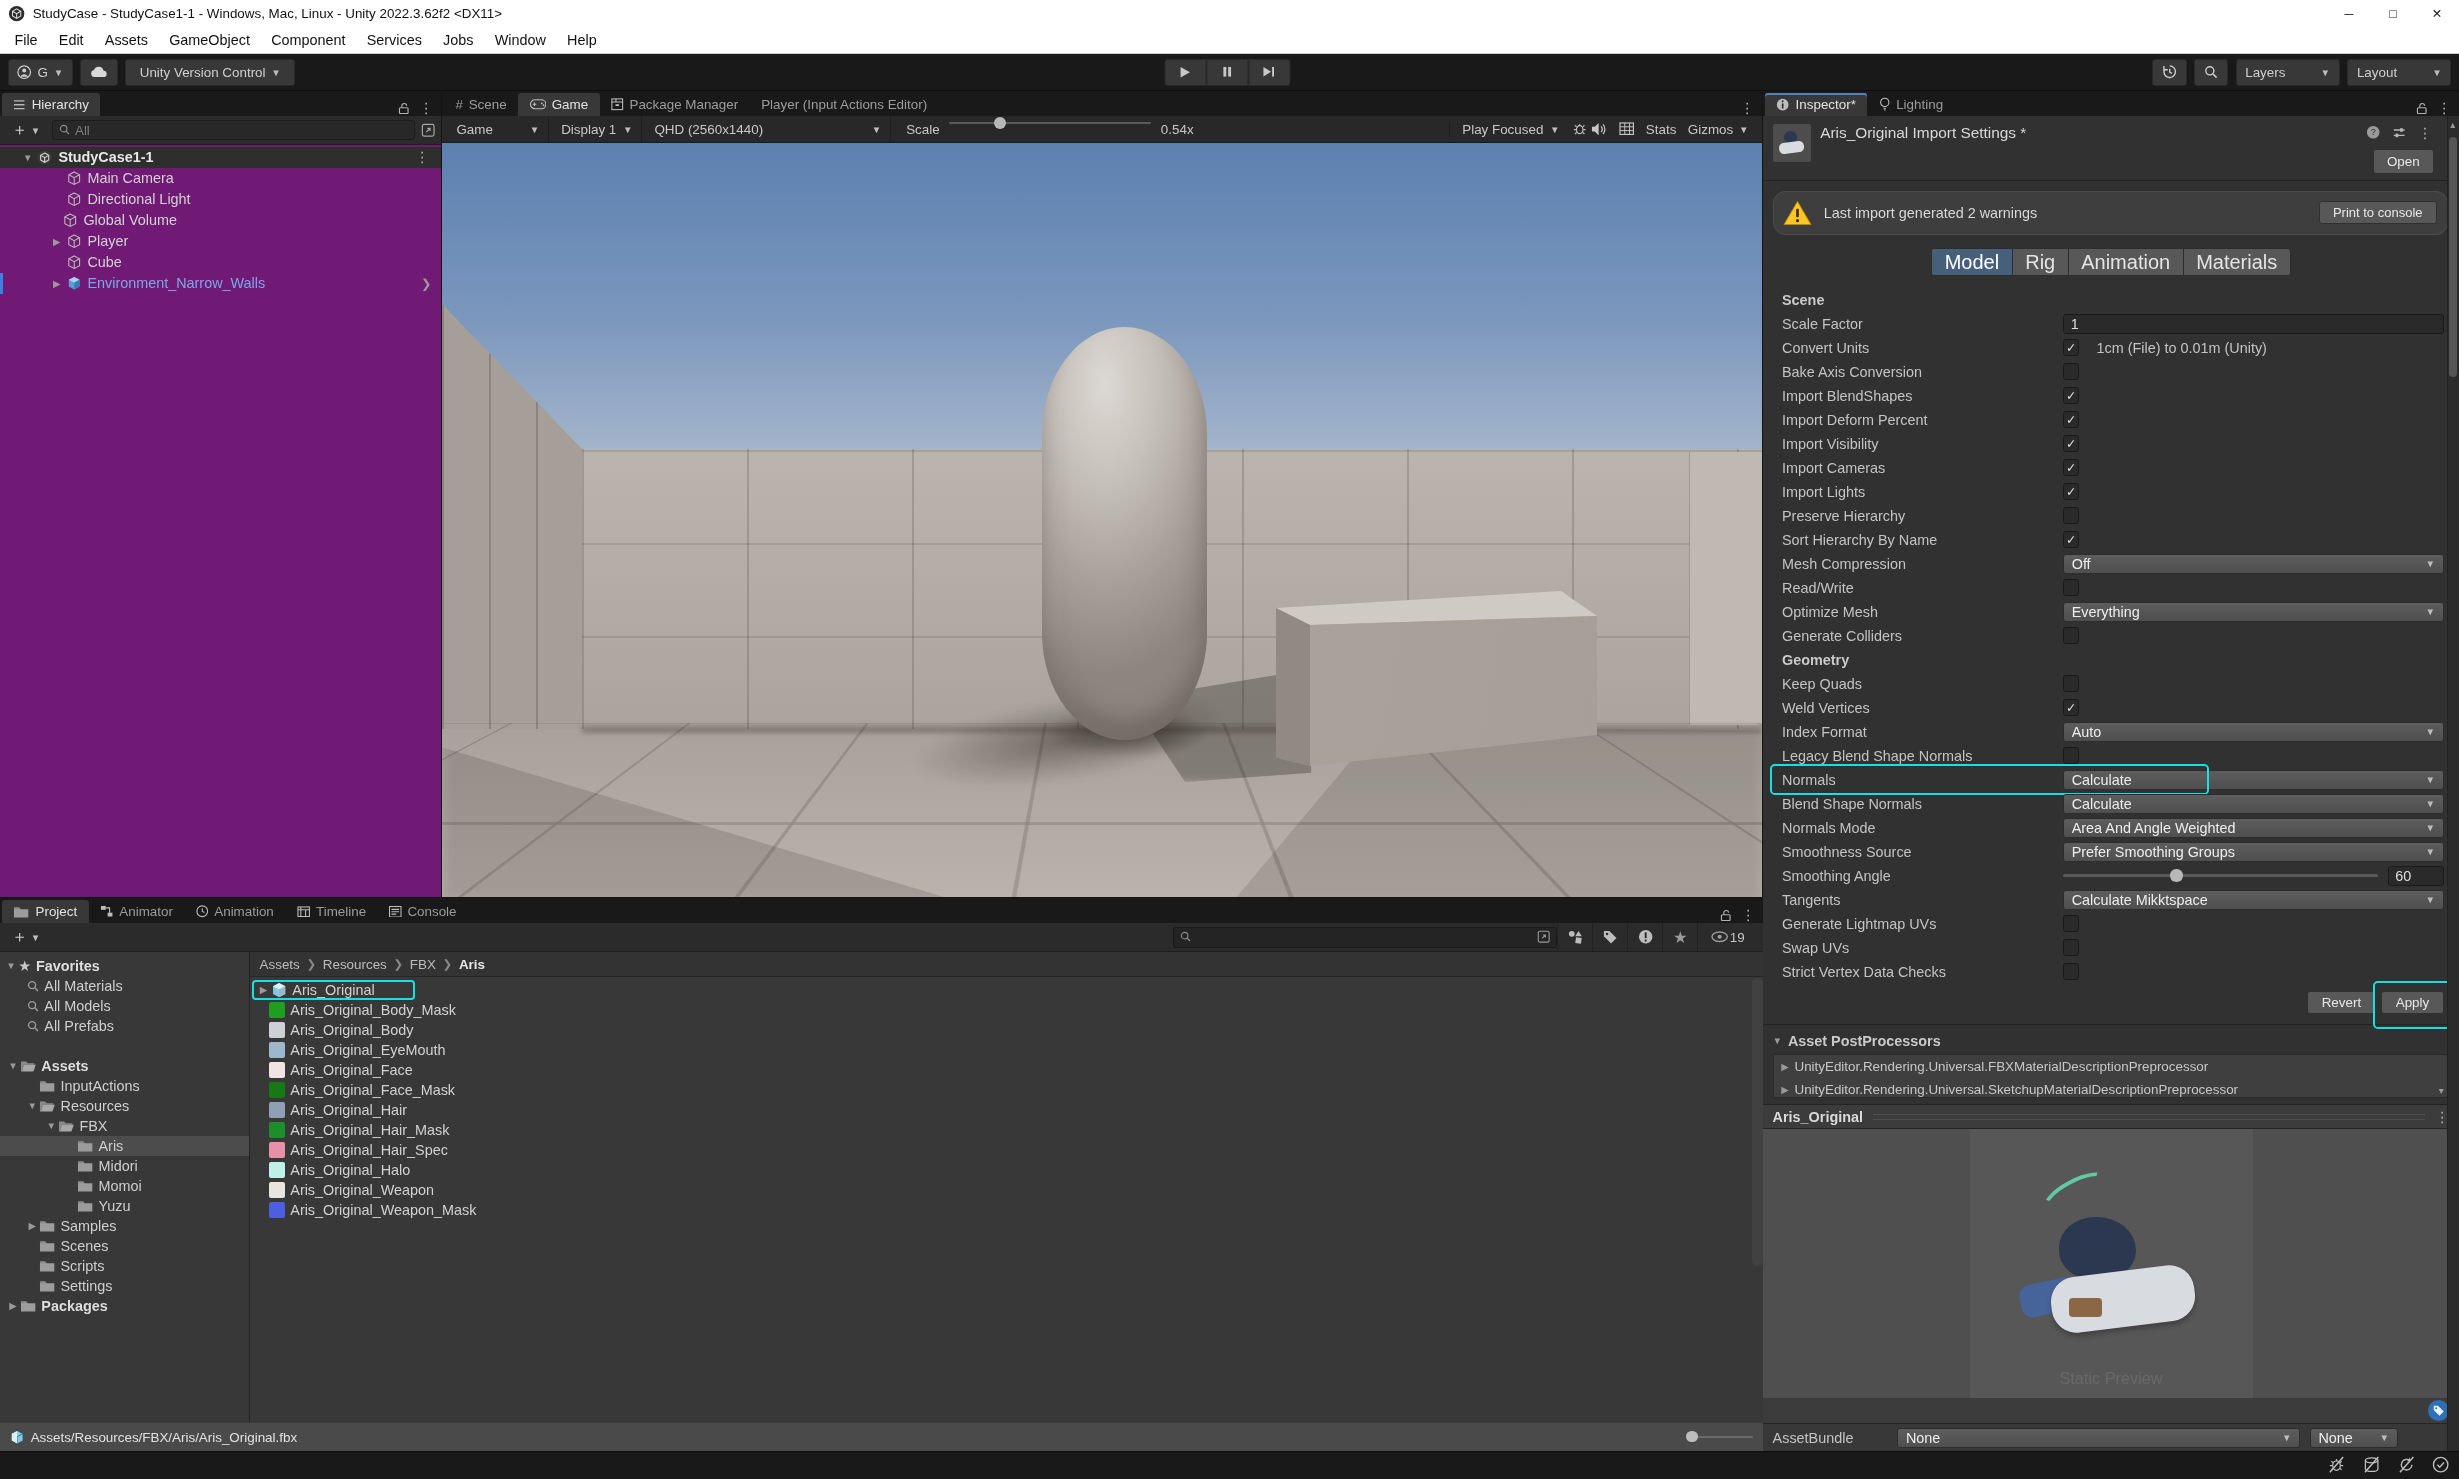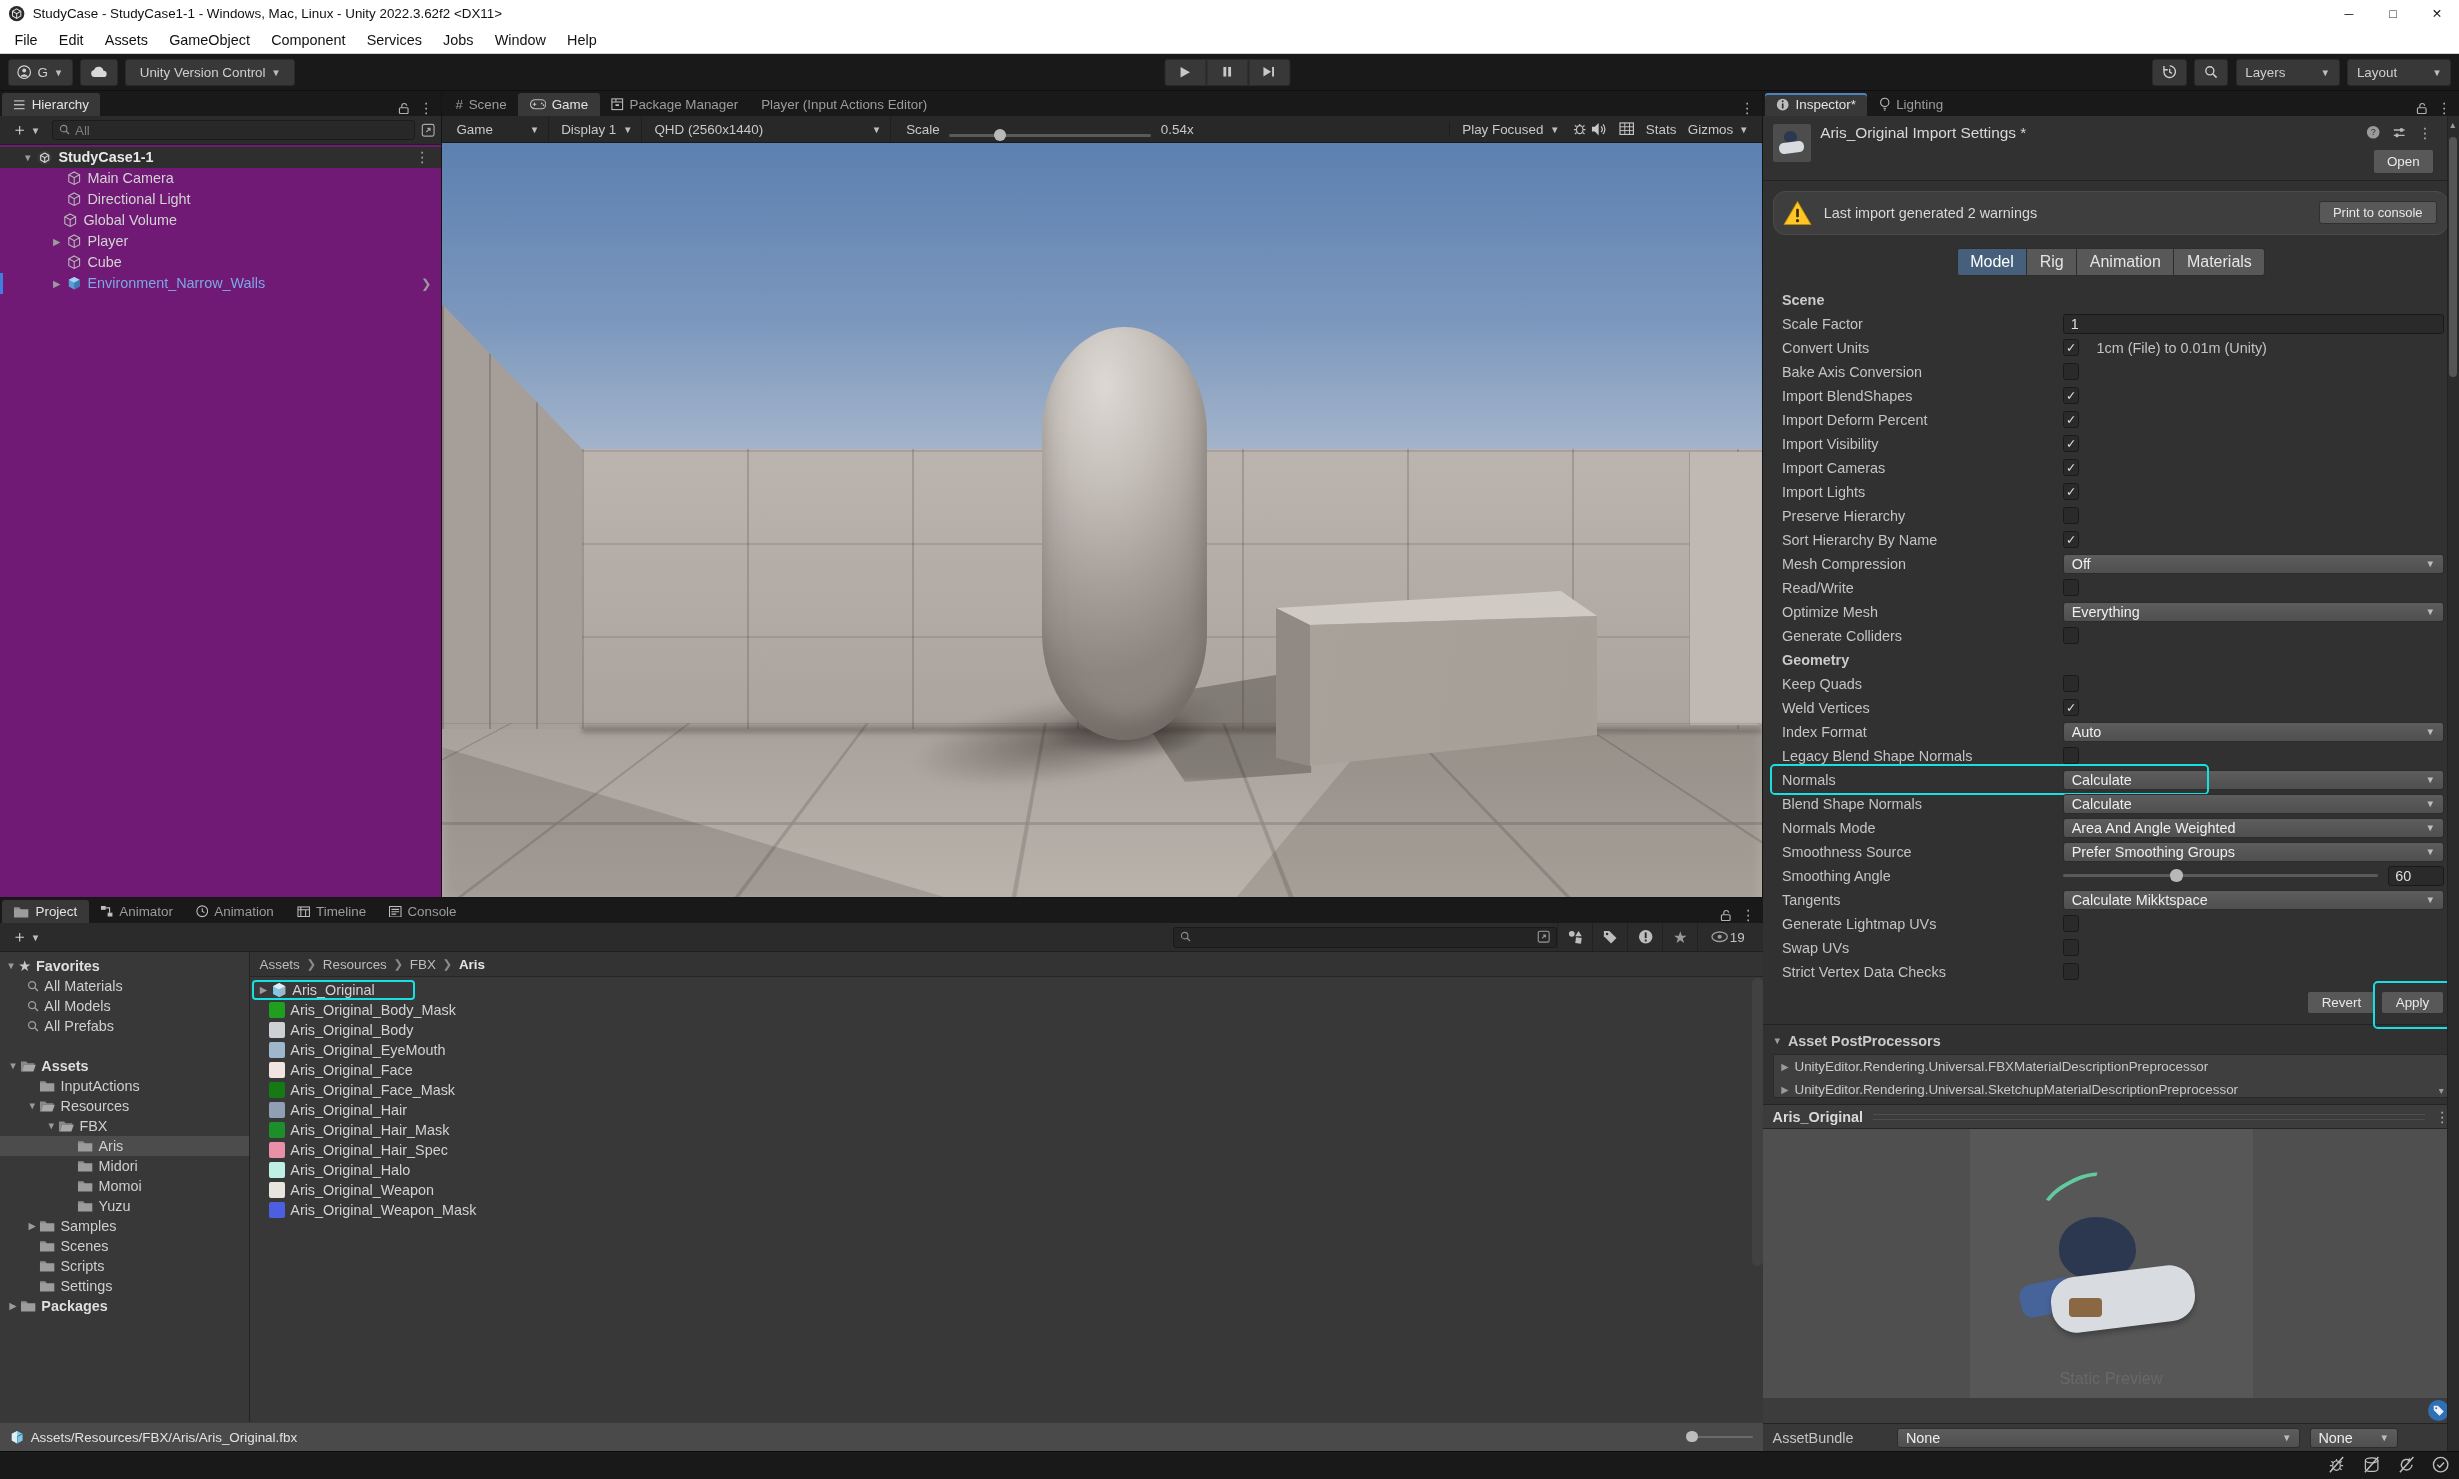--- a/index.html
+++ b/index.html
@@ -44,21 +44,21 @@
   .hrow.scene{background:#2e2e2e}
   .hrow.scene .lbl{font-weight:700;color:#e8e8e8}
   .hrow.prefab .lbl{color:#7da7e8}
   .hrow .selbar{position:absolute;left:0;top:0;bottom:0;width:2.9px;background:#3d80df}
   .hrow .rowdots{margin-left:auto;padding-right:11.5px;color:#b0b0b0}
   .hrow .chev{margin-left:auto;padding-right:9.6px;color:#9a9a9a;font-size:12.5px}
   
   .center{width:1321px;display:flex;flex-direction:column;background:#282828;border-right:1.9px solid #141414}
   .gtoolbar{height:27px;background:#282828;border-bottom:1px solid #1a1a1a;display:flex;align-items:center;font-size:13.4px;color:#c8c8c8;padding:0 5.8px;gap:3.8px;flex:none}
   .gdd{display:flex;align-items:center;gap:6.7px;padding:0 8.6px;height:100%;border-right:1px solid #1f1f1f}
-  .gsliderwrap{display:flex;align-items:flex-end;gap:9.6px;padding:0 11.5px;flex:1;border-right:1px solid #1f1f1f}
+  .gsliderwrap{display:flex;align-items:flex-start;gap:9.6px;padding:0 11.5px;flex:1;border-right:1px solid #1f1f1f}
   .gslider{width:202px;height:2.9px;background:#5a5a5a;border-radius:1.9px;position:relative}
   .gslider .thumb{position:absolute;left:22%;top:-4.8px;width:12.5px;height:12.5px;border-radius:50%;background:#b8b8b8}
   .gright{display:flex;align-items:center;gap:11.5px;padding-right:7.7px}
   .viewport{flex:1;position:relative;overflow:hidden;background:#8d98a8}
   .sky{position:absolute;left:0;right:0;top:0;height:319px;background:linear-gradient(#5c80b0 0%,#7b97bd 55%,#a7b7cc 100%)}
   .backwall{position:absolute;left:140px;right:0;top:306px;height:282px;background:
      repeating-linear-gradient(90deg,rgba(70,60,52,.22) 0 1.9px,transparent 1.9px 165px),
      repeating-linear-gradient(0deg,rgba(70,60,52,.16) 0 1.9px,transparent 1.9px 93px),
      linear-gradient(rgba(255,255,255,.05),rgba(0,0,0,.07)),#b7b0aa}
   .rwall{position:absolute;left:1247px;right:0;top:309px;height:273px;background:#c0b9b3;
@@ -95,21 +95,21 @@
   .ithumb{width:38px;height:38px;background:#4d4d4d;border-radius:1.9px;position:relative;overflow:hidden;flex:none}
   .ihdr-main{flex:1}
   .ihdr-row1{display:flex;align-items:center}
   .ititle{font-size:15.4px;color:#d8d8d8;flex:1}
   .ihdr-icons{display:flex;gap:11.5px;align-items:center;color:#c0c0c0;font-size:12.5px;padding-right:13.4px}
   .openrow{display:flex;justify-content:flex-end;margin-top:7.7px;padding-right:11.5px}
   .ubtn{background:#585858;border:1px solid #303030;border-radius:2.9px;color:#e8e8e8;font-size:13.4px;height:25px;display:flex;align-items:center;padding:0 13.4px}
   .warnbox{margin:9.6px 11.5px 3.8px 9.6px;background:#3e3e3e;border:1px solid #4b4b4b;border-radius:12px;height:44px;display:flex;align-items:center;padding:0 9.6px;gap:11.5px;flex:none}
   .warntext{flex:1;font-size:14.4px;color:#d8d8d8}
   .modetabs{display:flex;justify-content:center;padding:9.6px 0 7.7px;flex:none}
-  .modetab{background:#585858;border:1px solid #2d2d2d;border-left-width:0;height:28px;display:flex;align-items:center;padding:0 12.5px;font-size:16px;color:#e4e4e4}
+  .modetab{background:#585858;border:1px solid #2d2d2d;border-left-width:0;height:28px;display:flex;align-items:center;padding:0 12.5px;font-size:20px;color:#e4e4e4}
   .modetab:first-child{border-radius:2.9px 0 0 2.9px;border-left-width:1px}
   .modetab:last-child{border-radius:0 2.9px 2.9px 0}
   .modetab.sel{background:#46607c;color:#fff}
   .isettings{flex:none;padding-top:3.8px}
   .irow{display:flex;align-items:center;height:24px;padding:0 15.4px 0 19px;position:relative}
   .irow .ilabel{width:281px;flex:none;font-size:14.4px;color:#c4c4c4;white-space:nowrap;overflow:hidden}
   .irow.hdr .ilabel{font-weight:700;color:#cacaca}
   .ictrl{flex:1;display:flex;align-items:center;min-width:0}
   .tfield{width:100%;height:20px;background:#2a2a2a;border:1px solid #1a1a1a;border-radius:2.9px;color:#dedede;font-size:14.4px;display:flex;align-items:center;padding:0 6.7px}
   .cbox{width:16.3px;height:16.3px;background:#2a2a2a;border:1px solid #1a1a1a;border-radius:2.9px;display:flex;align-items:center;justify-content:center;color:#e0e0e0;font-size:12.5px;flex:none}

